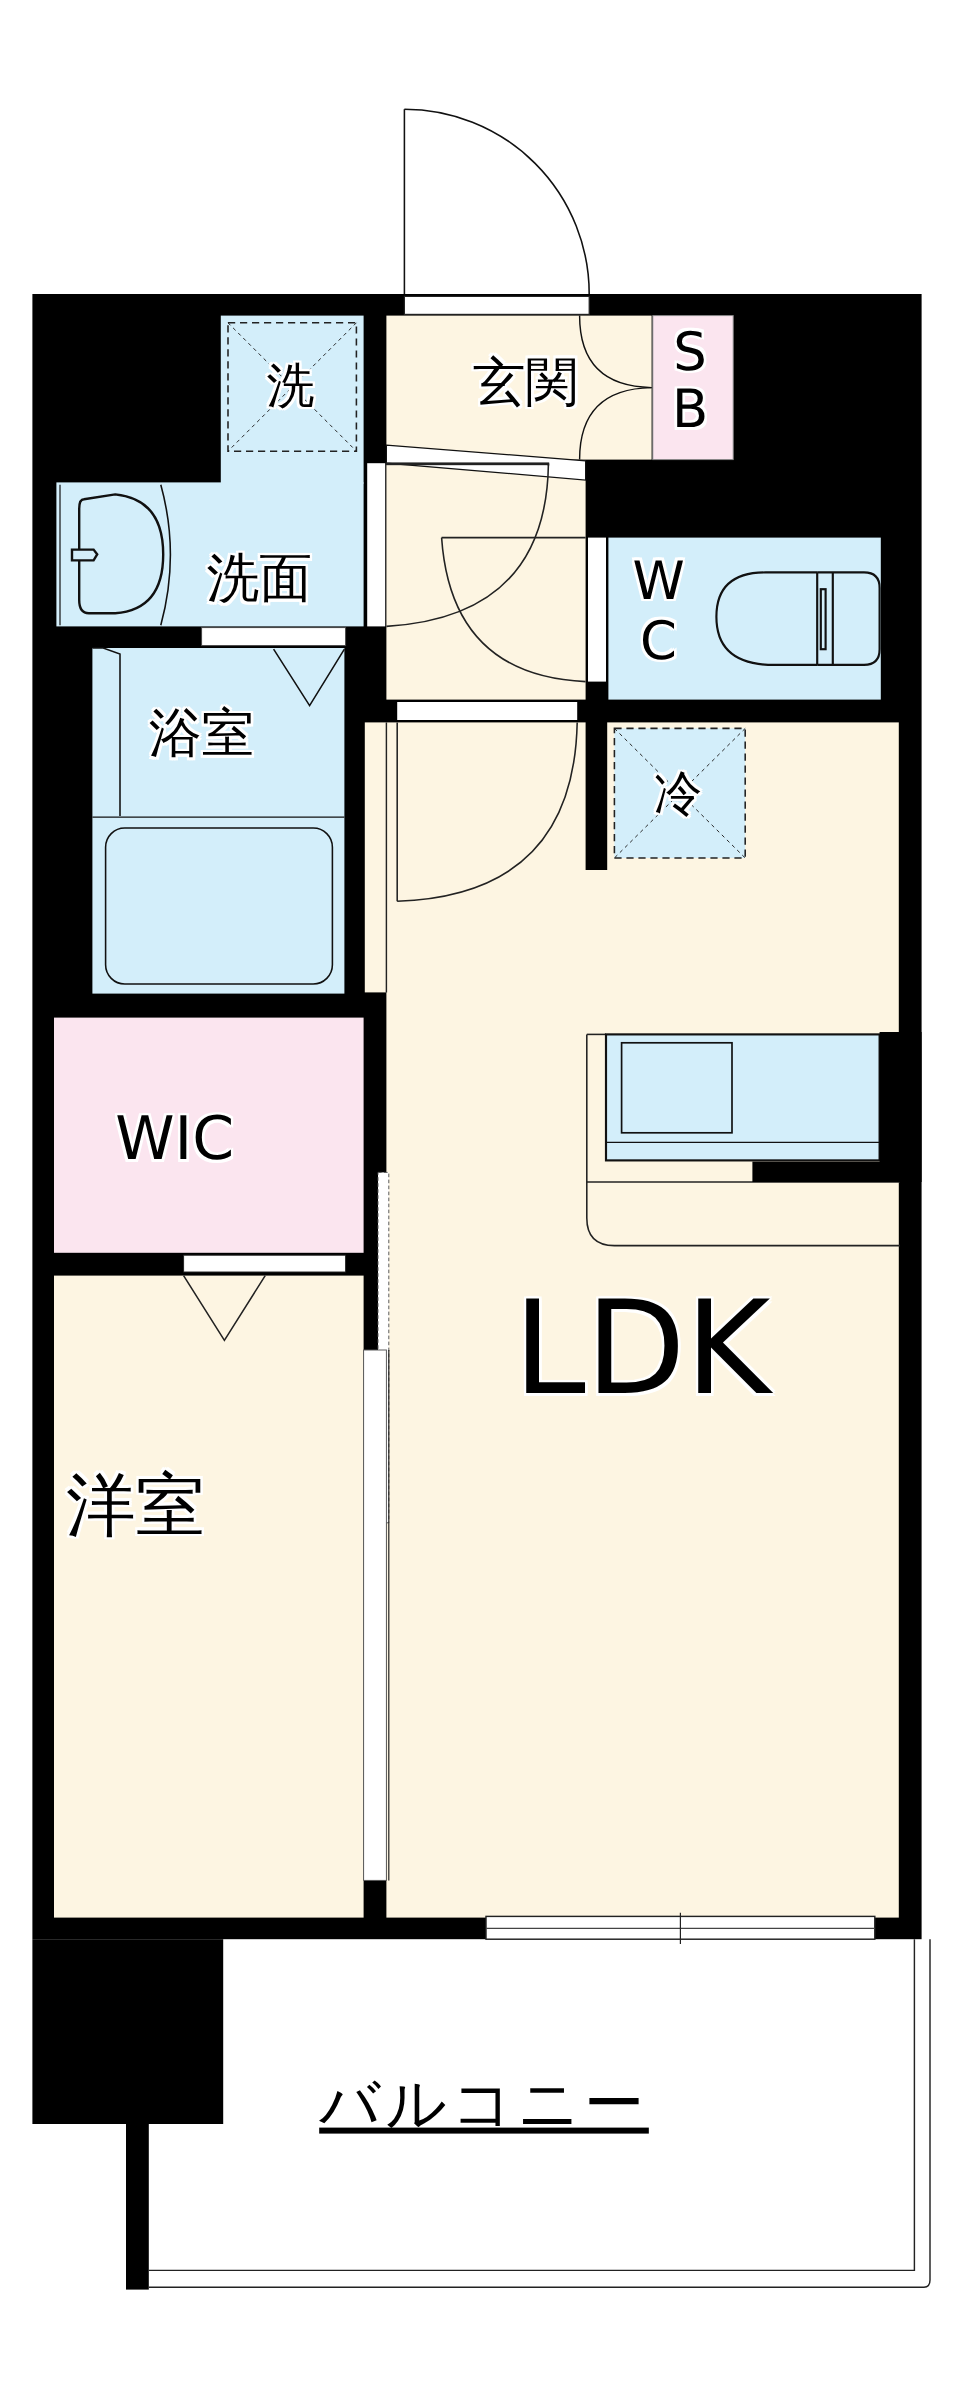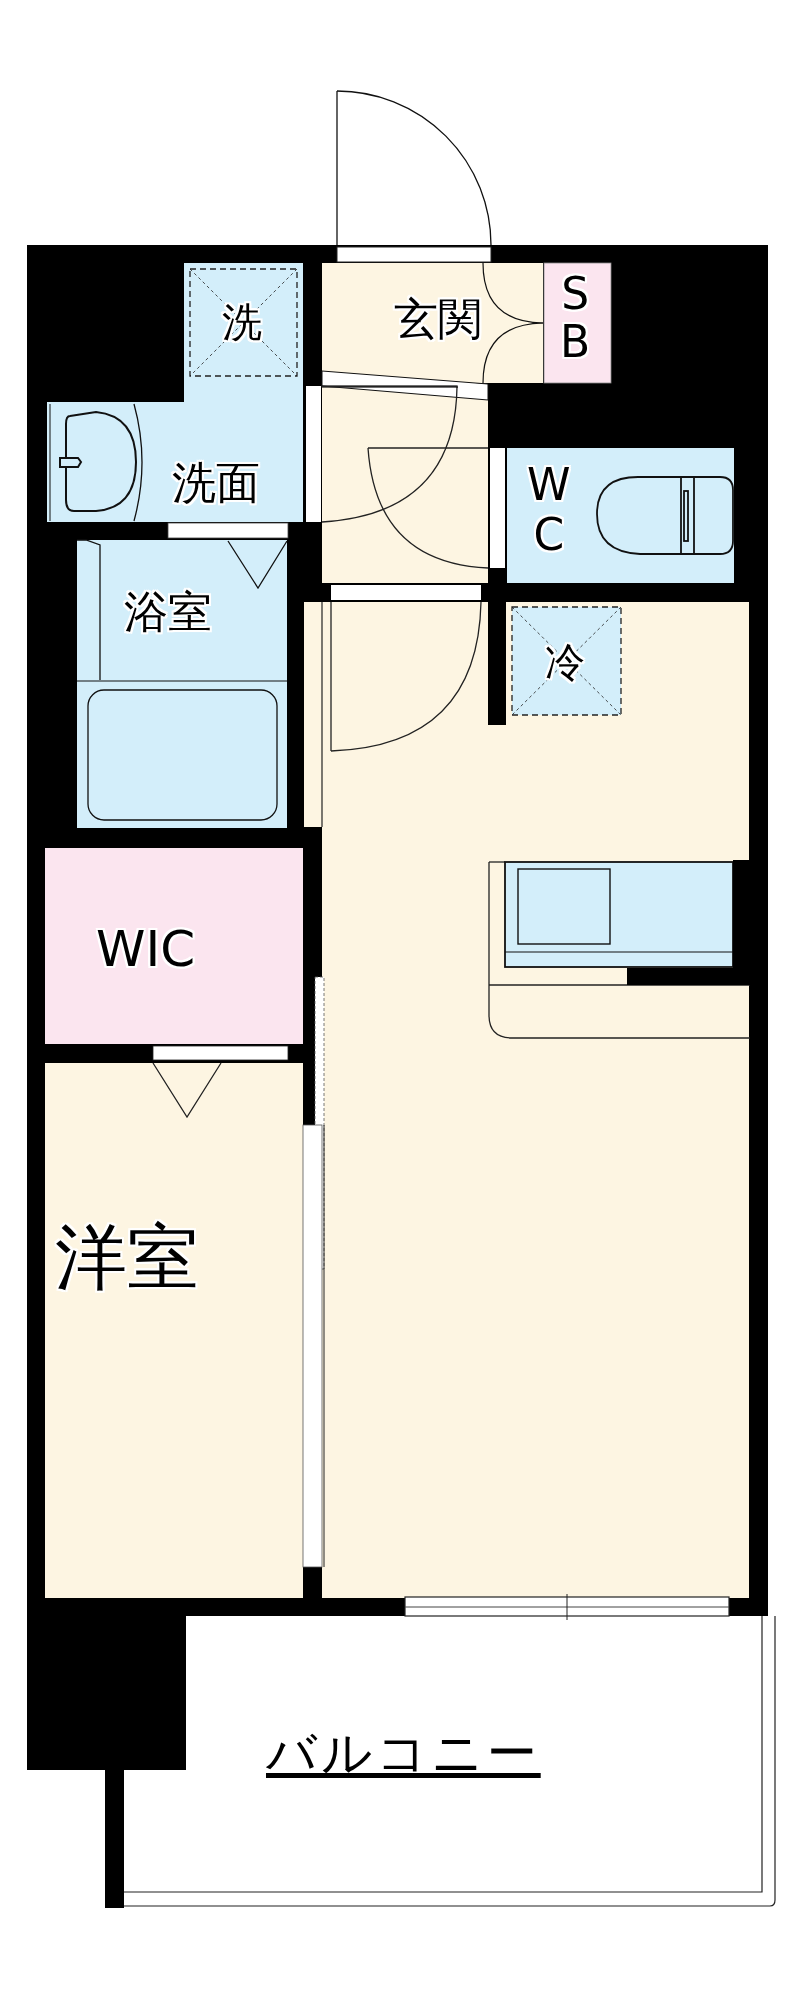--- a/index.html
+++ b/index.html
@@ -4,21 +4,21 @@
 <style>
   html, body { margin:0; padding:0; background:#ffffff; }
   body { width:805px; height:2000px; position:relative; overflow:hidden;
          font-family:"DejaVu Sans", "Liberation Sans", sans-serif; }
   #plan { position:absolute; left:0; top:0; width:805px; height:2000px; }
   .lbl { position:absolute; color:#000; text-align:center; white-space:nowrap; line-height:1;
          text-shadow: 0 0 3px #fff, 0 0 3px #fff, 2px 0 0 #fff, -2px 0 0 #fff, 0 2px 0 #fff, 0 -2px 0 #fff,
                       2px 2px 0 #fff, -2px -2px 0 #fff, 2px -2px 0 #fff, -2px 2px 0 #fff; }
   .lbl-sm { font-size:40px; }
   .lbl-md { font-size:44px; }
-  .lbl-lg { font-size:72px; line-height:1.2;font-family:Liberation Mono, monospace; }
+  .lbl-lg { font-size:58px; line-height:1.2; }
   .lbl-xl { font-size:108px; line-height:1.05; }
   .lbl-bal { font-size:50px; text-shadow:none; letter-spacing:4px; }
   .vert { display:flex; flex-direction:column; align-items:center; }
 </style>
 </head>
 <body>
 
 <svg id="plan" viewBox="0 0 805 2000" xmlns="http://www.w3.org/2000/svg">
 
   <g fill="none" stroke="#111" stroke-width="1.3">
@@ -158,15 +158,16 @@
 
 <div class="lbl lbl-sm" style="left:545px; top:642px;">冷</div>
 
 <div class="lbl lbl-md" style="left:96px; top:924px; font-size:50px;">WIC</div>
 
 <div class="lbl lbl-lg vert" style="left:55px; top:1220px;">
   <span>洋室</span>
 </div>
 
 <div class="lbl lbl-xl vert" style="left:428px; top:1068px;">
+  <span>LDK</span>
 </div>
 
 <div class="lbl lbl-bal" style="left:266px; top:1728px;text-decoration:underline;">バルコニー</div>
 
 </body></html>

